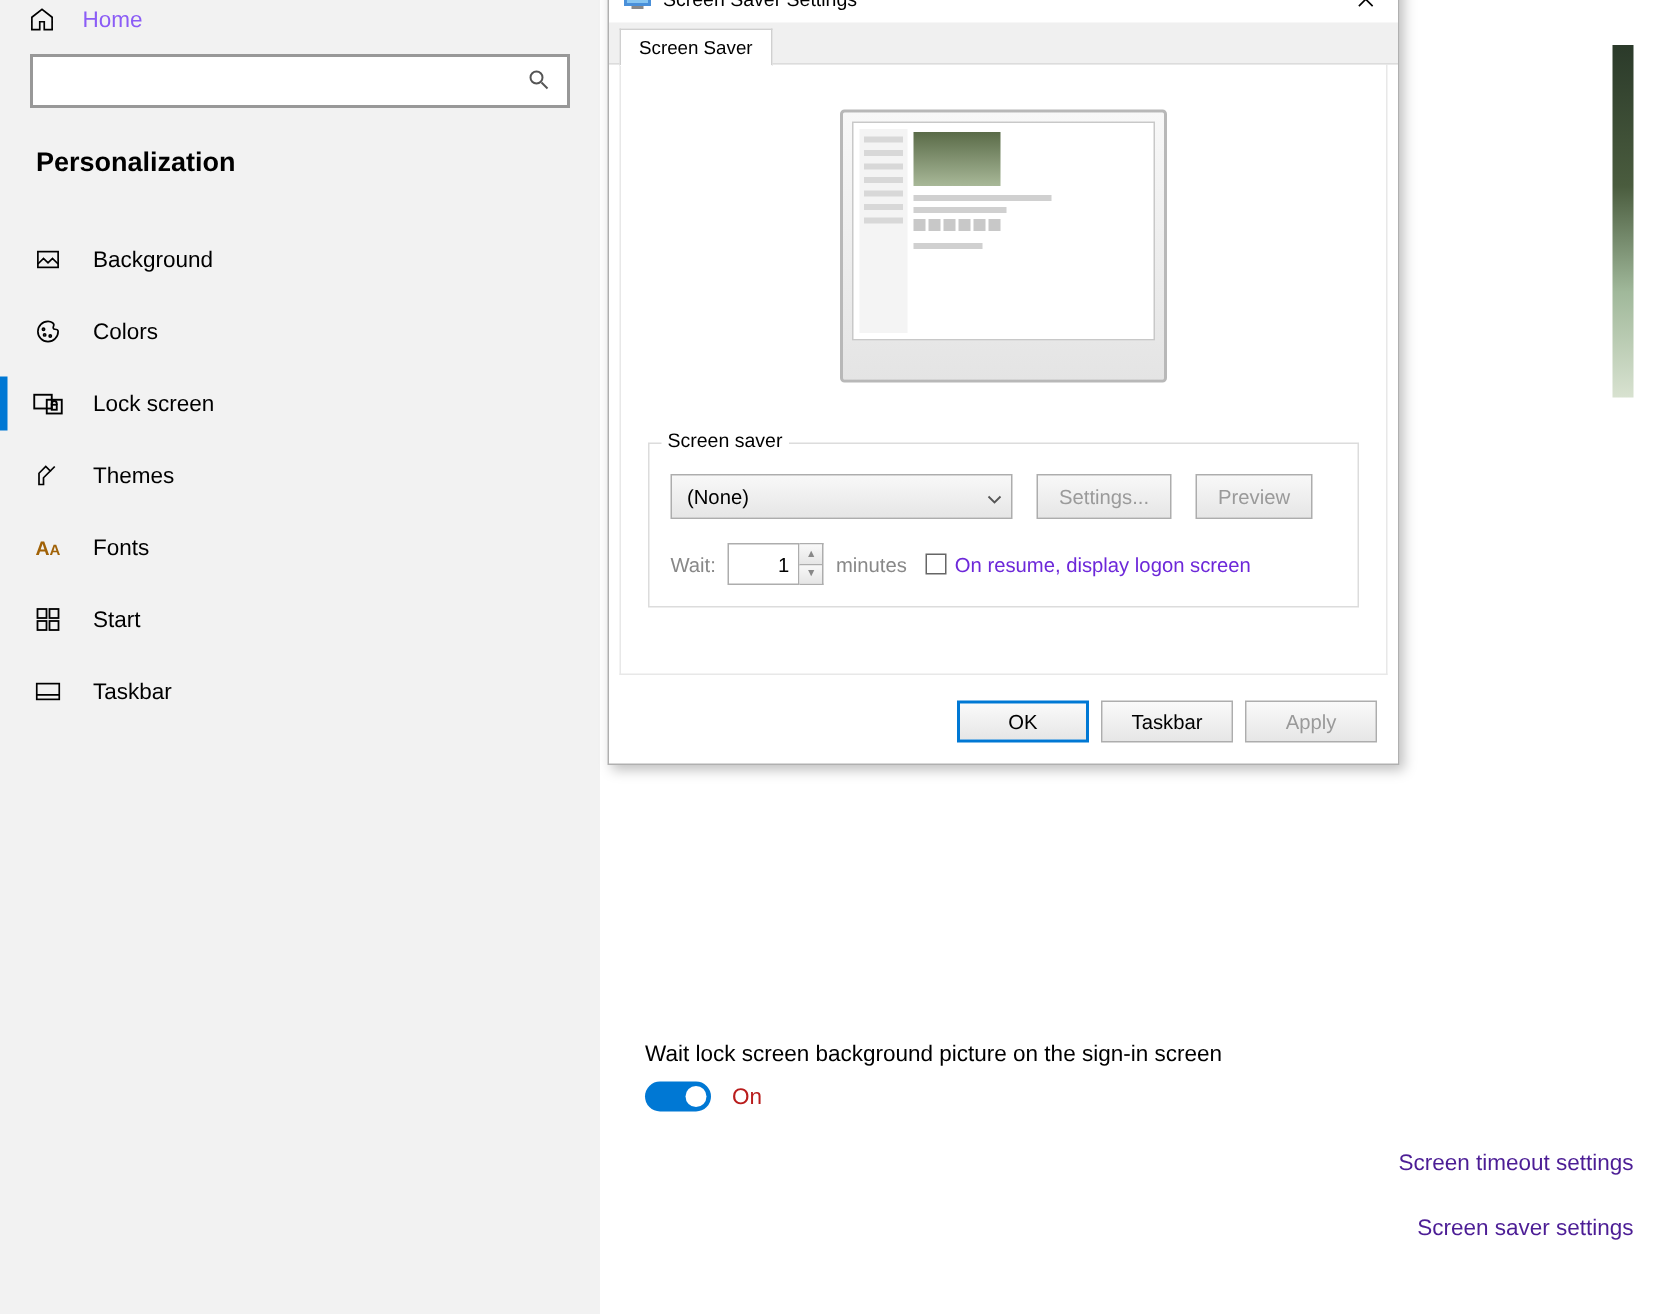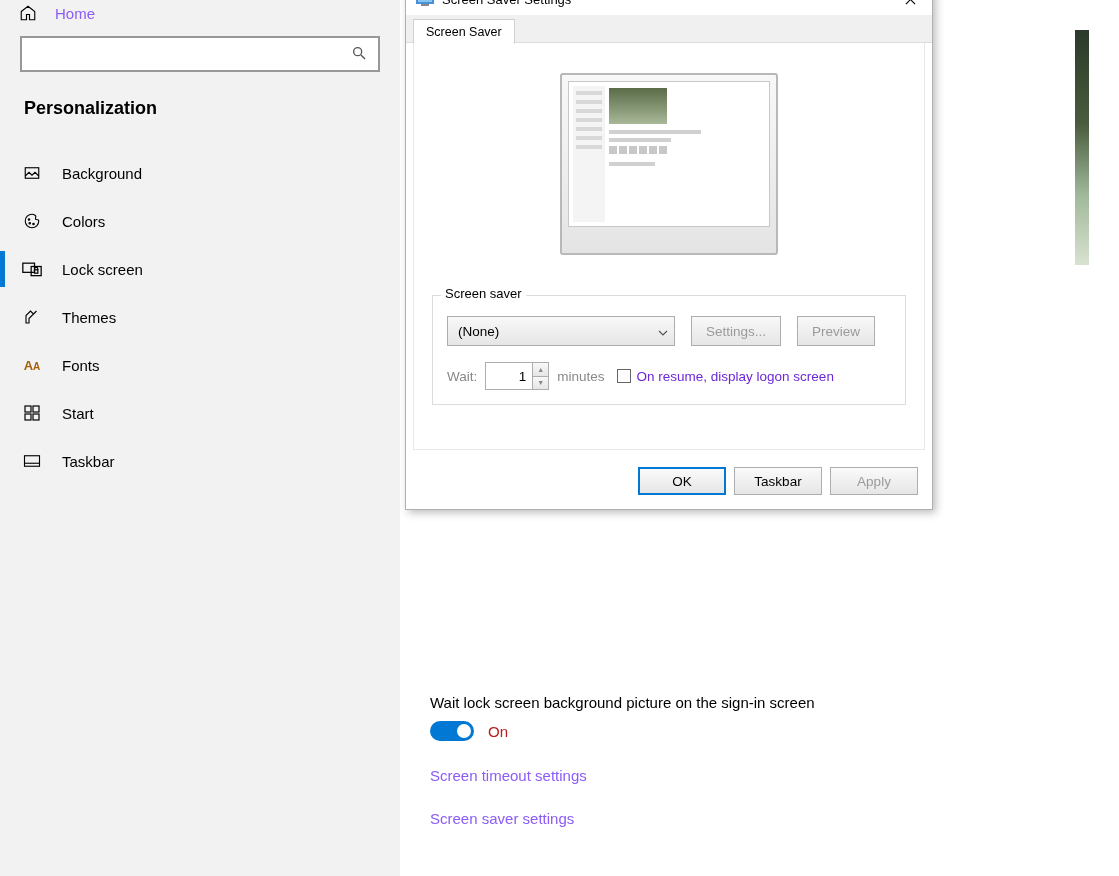--- a/index.html
+++ b/index.html
@@ -27,21 +27,21 @@
 
 .main { position: absolute; left: 400px; top: 0; right: 0; height: 100%; background: #fff; padding: 0 30px; }
 .page-title { font-size: 34px; font-weight: 300; color: #000; margin-top: -12px; letter-spacing: 0.5px; overflow:hidden; height:18px; }
 .bg-preview { position:absolute; top:30px; right:30px; width:14px; height:235px; background: linear-gradient(180deg, #2b3a2a 0%, #4a5c3e 40%, #a0b89a 70%, #d8e2d0 100%); }
 
 .setting-label { font-size: 15px; color:#000; margin-top: 26px; }
 .toggle { display:flex; align-items:center; gap:14px; margin-top:10px; }
 .toggle-pill { width:44px; height:20px; border-radius:10px; background:#0078d4; position:relative; }
 .toggle-pill::after { content:""; position:absolute; right:3px; top:3px; width:14px; height:14px; border-radius:50%; background:#fff; }
 .toggle-text { font-size:15px; color:#b91c1c; }
-.link { color:#8b5cf6; font-size:15px; margin-top:26px; cursor:pointer; display:block; }
+.link { color:#4c1d95; font-size:15px; margin-top:26px; cursor:pointer; display:block;text-align:right; }
 
 .main-content { position: absolute; left: 30px; top: 694px; right: 30px; }
 
 
 .dialog-backdrop { position:absolute; inset:0; pointer-events:none; }
 .dialog { position:absolute; left:405px; top:-18px; width:528px; background:#fff; border:1px solid #b0b0b0; box-shadow: 3px 3px 8px rgba(0,0,0,0.25); pointer-events:auto; }
 .titlebar { height:32px; display:flex; align-items:center; padding: 0 10px; position:relative; }
 .titlebar .ticon { width:18px; height:14px; margin-right:8px; display:flex; }
 .titlebar .ttitle { font-size:13px; color:#000; }
 .titlebar .close { position:absolute; right:6px; top:4px; width:32px; height:24px; display:flex; align-items:center; justify-content:center; cursor:pointer; }

